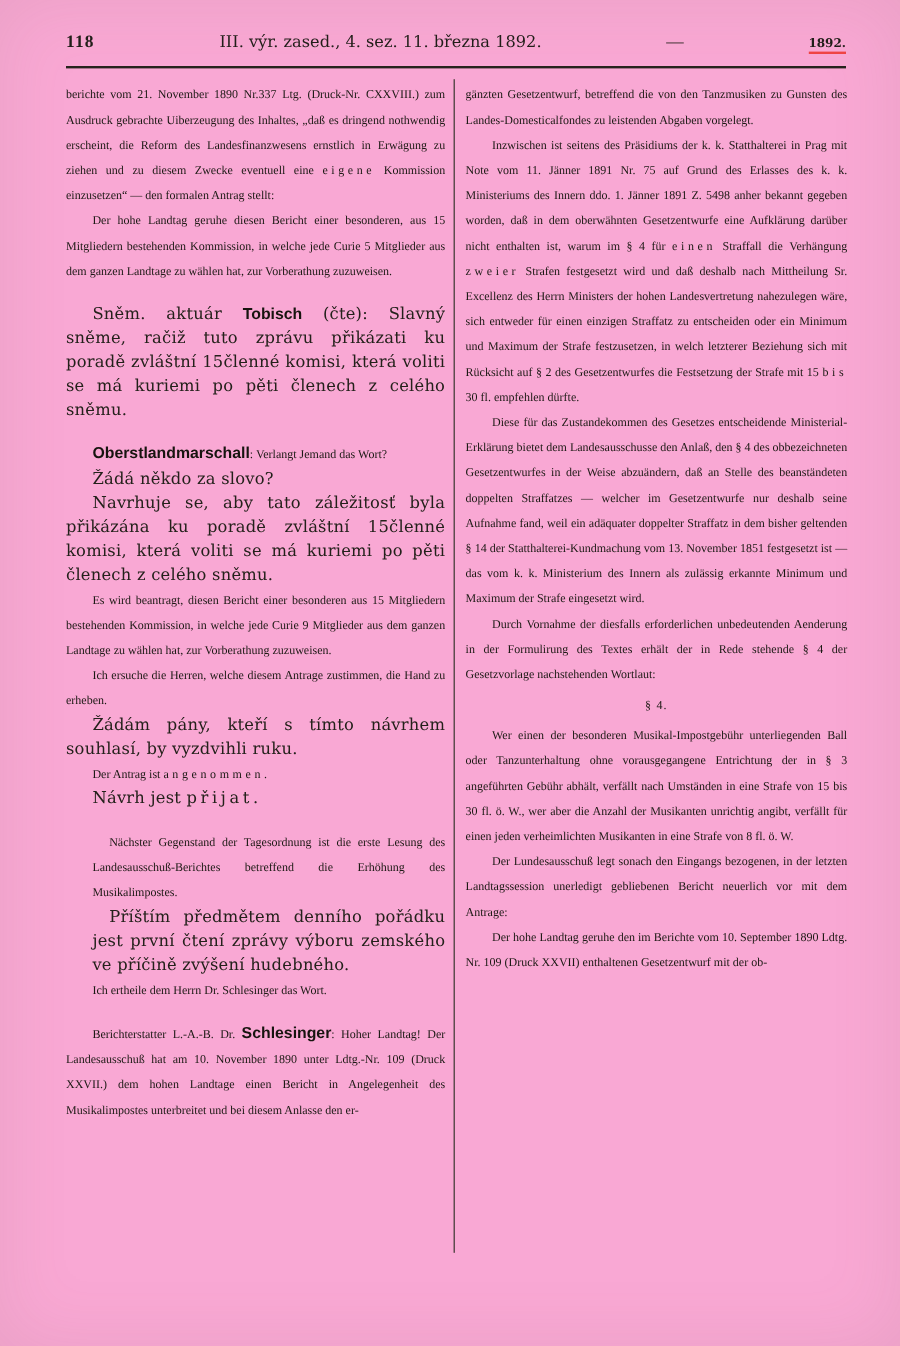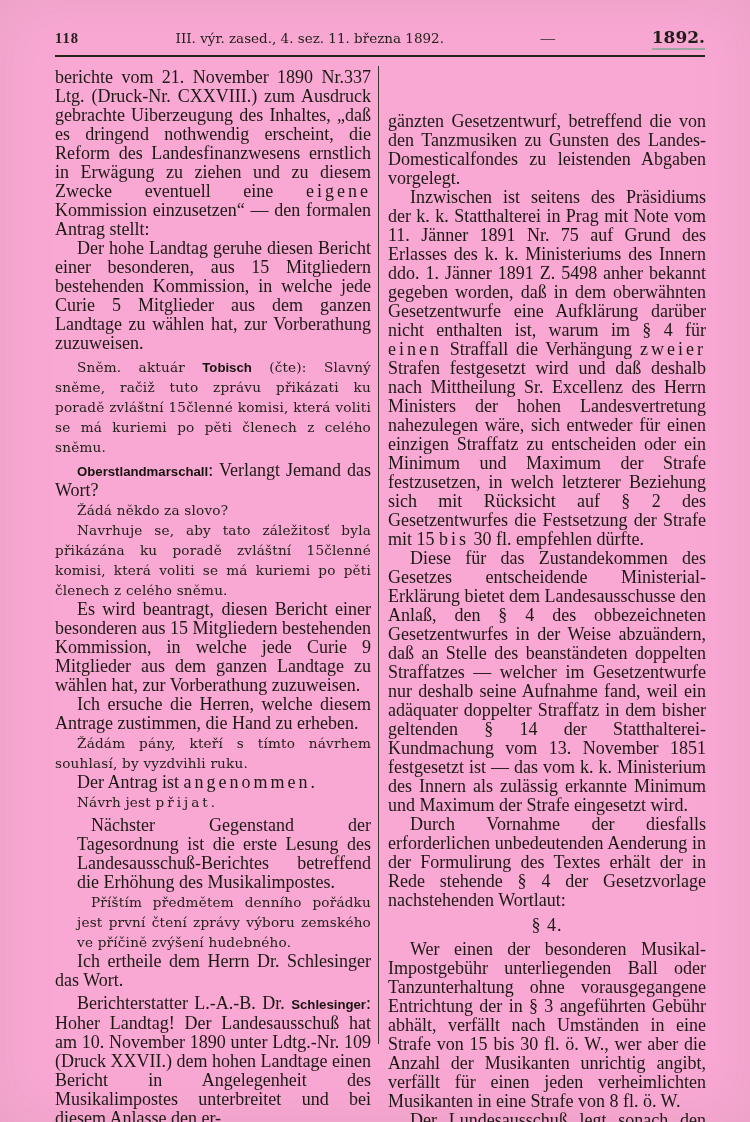--- a/index.html
+++ b/index.html
@@ -12,43 +12,43 @@
     box-shadow:inset 0 0 60px rgba(120,110,90,.12);
   }
   .header {
     position:absolute; left:55px; top:27px; width:650px;
     display:flex; justify-content:space-between; align-items:baseline;
     font-size:14.5px; white-space:nowrap;
   }
   .h-num { font-weight:bold; letter-spacing:1px; }
   .h-cz { font-family:"DejaVu Serif", serif; font-size:13.5px; }
   .h-de { font-family:"DejaVu Serif", serif; font-size:13.5px; }
-  .h-year { font-weight:bold; font-family:"DejaVu Serif", serif; font-size:17px;
-            border-bottom:2px solid #a3a3a3; padding-bottom:1px; }
+  .h-year { font-weight:bold; font-family:"DejaVu Serif", serif; font-size:10px;
+            border-bottom:2px solid #ef4444; padding-bottom:1px; }
   .header-rule {
     position:absolute; left:55px; top:55px; width:650px; height:0;
     border-top:2.5px solid #26231d;
   }
   .col {
     position:absolute; top:68px; text-align:justify;
   }
   .col-left  { left:55px;  width:316px; }
-  .col-right { left:388px; width:318px;margin-top:44px; }
+  .col-right { left:388px; width:318px; }
   .divider {
     position:absolute; left:378px; top:66px; height:978px; width:0;
     border-left:1.5px solid #3a362e;
   }
   .para { margin:0; line-height:19px; text-indent:22px; }
   .para.first  { text-indent:0; }
-  .para.gap    { margin-top:4px; }
+  .para.gap    { margin-top:16px; }
   .para.block  { margin-left:22px; text-indent:14px; }
   .para.center { text-align:center; text-indent:0; margin-top:6px; margin-bottom:4px;
                  font-size:15px; letter-spacing:1px; }
   
-  .fr { font-family:"Liberation Serif", serif; font-size:18px; color:#1c1914; }
+  .fr { font-family:"Liberation Serif", serif; font-size:10px; color:#1c1914; }
   
   .cz { font-family:"DejaVu Serif", serif; font-size:13.6px; color:#24211b; letter-spacing:.2px; }
   
   .bs { font-family:"Liberation Sans", sans-serif; font-weight:bold; font-size:13.2px; color:#17140f; }
   
   .sp { letter-spacing:3px; }
 </style>
 </head>
 <body>
 

